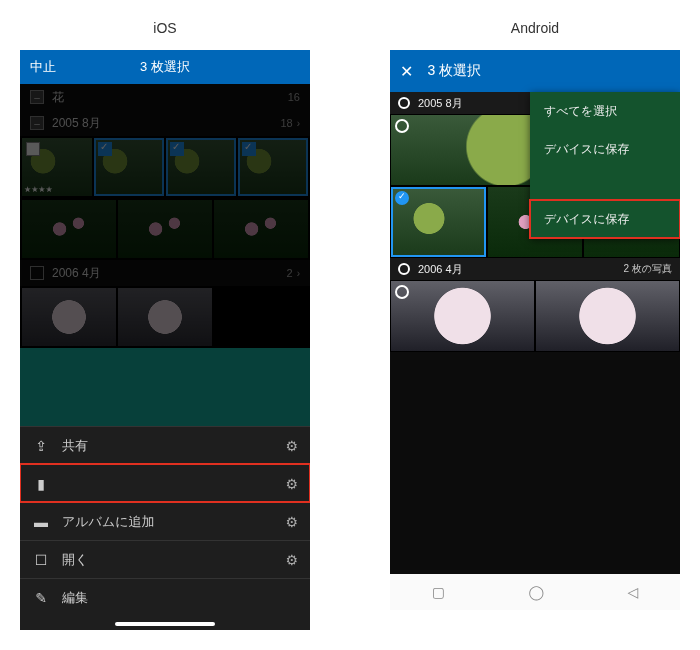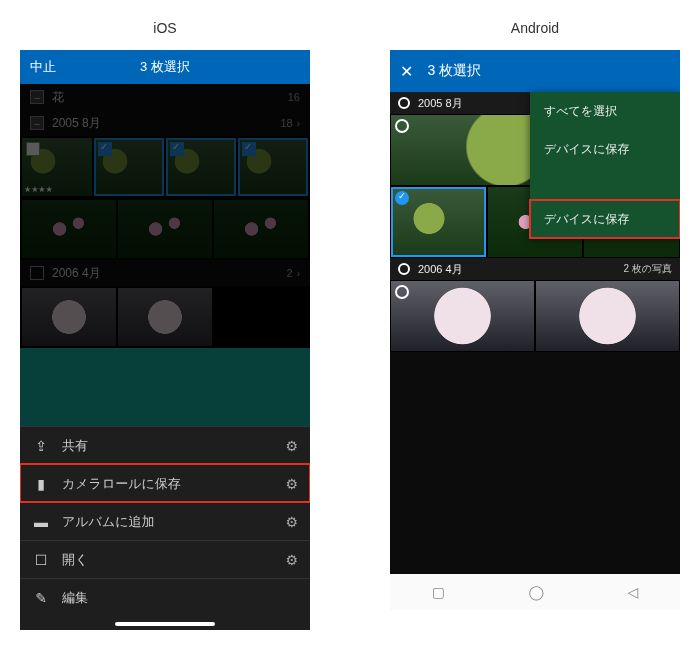--- a/index.html
+++ b/index.html
@@ -190,21 +190,20 @@
     </div>
 
     <div class="ios-sheet">
       <div class="sheet-item">
         <span class="si-icon">⇪</span>
         <span>共有</span>
         <span class="si-gear">⚙</span>
       </div>
       <div class="sheet-item hl">
         <span class="si-icon">▮</span>
-        <span>カメラロールに保存</span>
         <span class="si-gear">⚙</span>
       </div>
       <div class="sheet-item">
         <span class="si-icon">▬</span>
         <span>アルバムに追加</span>
         <span class="si-gear">⚙</span>
       </div>
       <div class="sheet-item">
         <span class="si-icon">☐</span>
         <span>開く</span>

